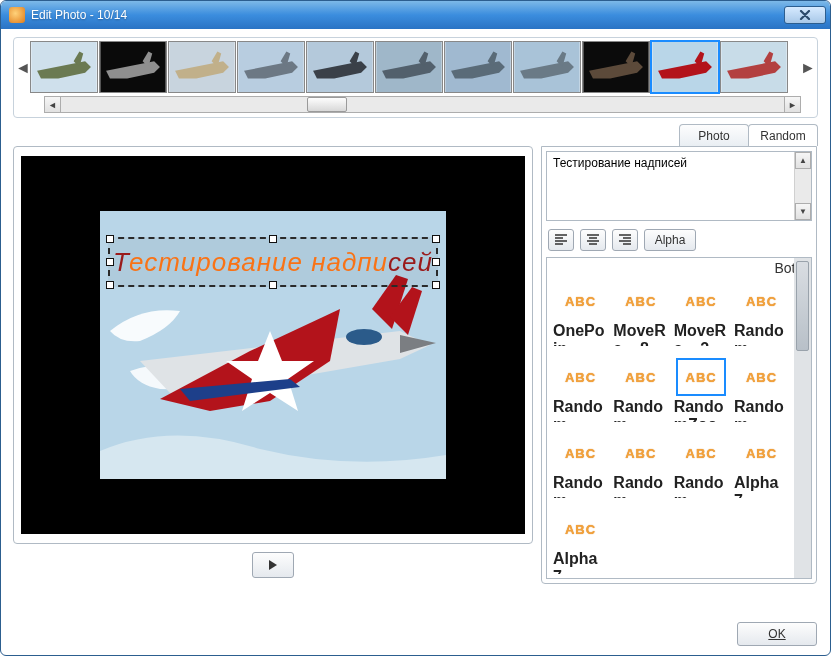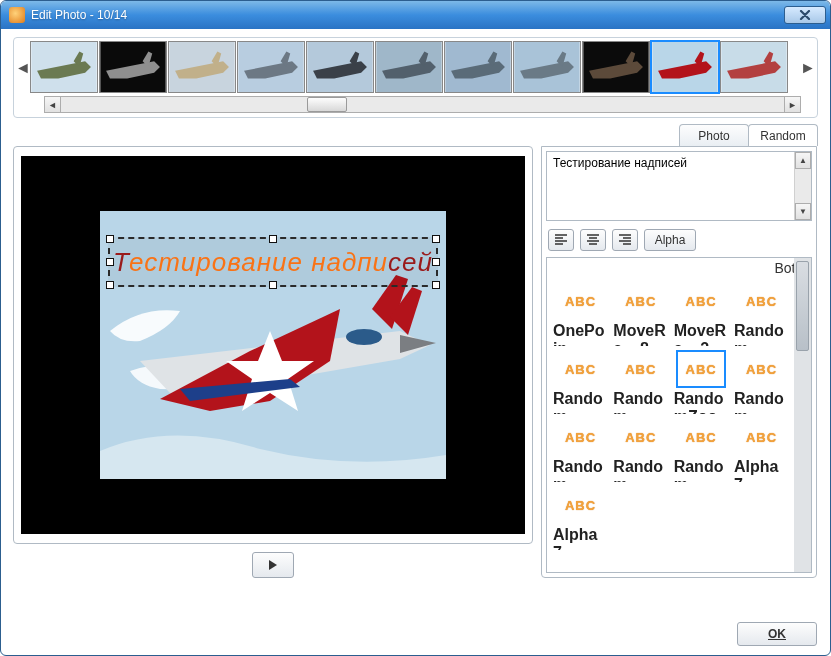--- a/index.html
+++ b/index.html
@@ -233,21 +233,21 @@
     background:#e0e3e6;
   }
   .effects-scroll .thumb{
     position:absolute; top:2px; left:2px; right:2px; height:90px;
     background:linear-gradient(#d9dde2,#b8c0c8);
     border:1px solid #99a2ab; border-radius:2px;
   }
   .effects-grid{
     display:grid;
     grid-template-columns: repeat(4, 55px);
-    gap: 4px 4px;
+    gap: 12px 4px;
     padding: 4px 22px 4px 6px;
     justify-content: space-between;
   }
   .effect {
     width:55px;
     display:flex; flex-direction:column; align-items:center;
   }
   .effect .eicon {
     width:50px; height:38px;
     border:1px solid transparent;
@@ -276,21 +276,21 @@
   .footer {
     position:absolute; bottom:10px; right:14px;
   }
   .okbtn{
     width:80px; height:24px;
     border:1px solid #9fa8b3; border-radius:3px;
     background:linear-gradient(#fdfdfd,#e5e9ee);
     display:flex;align-items:center;justify-content:center;
     font-size:12px;color:#333;
   }
-  .okbtn .u{ text-decoration: underline; font-weight: bold; }
+  .okbtn .u{ text-decoration: underline; }
 </style>
 </head>
 <body>
 
 <div class="titlebar">
   <span class="appicon"></span>
   <span class="title">Edit Photo - 10/14</span>
   <span class="close">
     <svg width="12" height="10" viewBox="0 0 12 10">
       <path d="M2 1 L10 9 M10 1 L2 9" stroke="#2c4a6b" stroke-width="2.2" stroke-linecap="round"></path>

